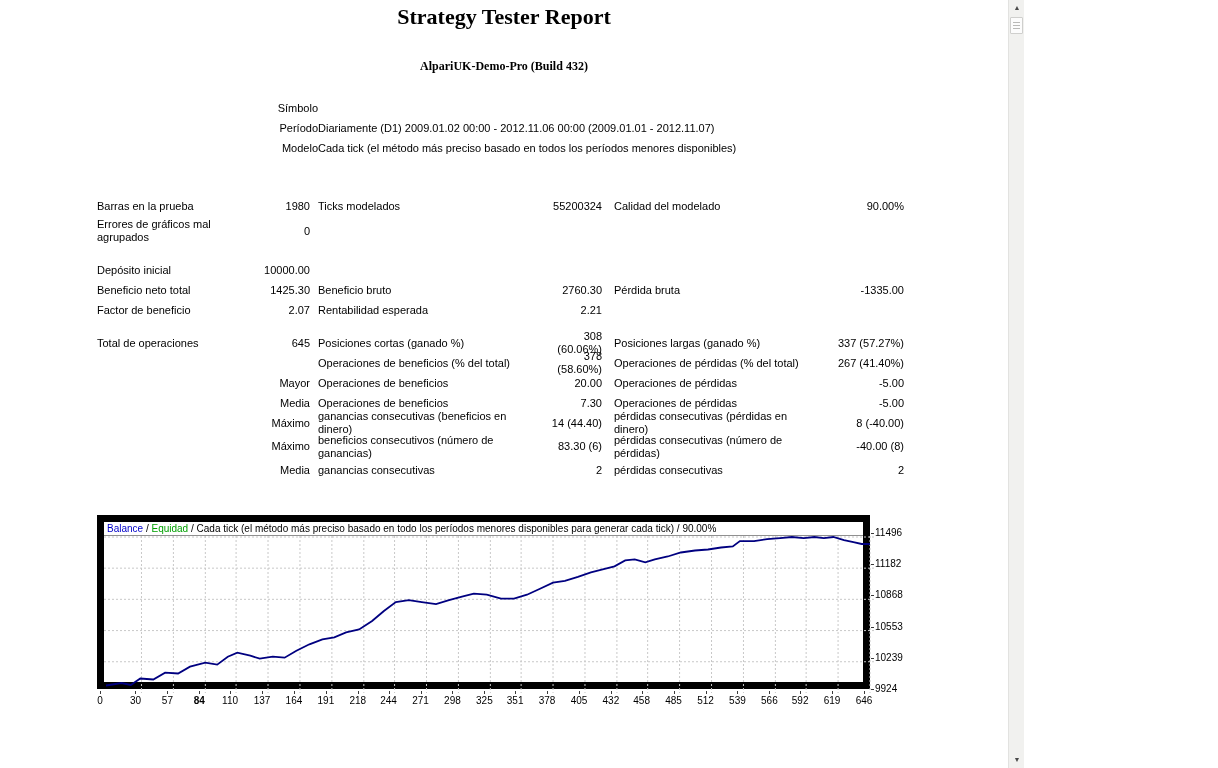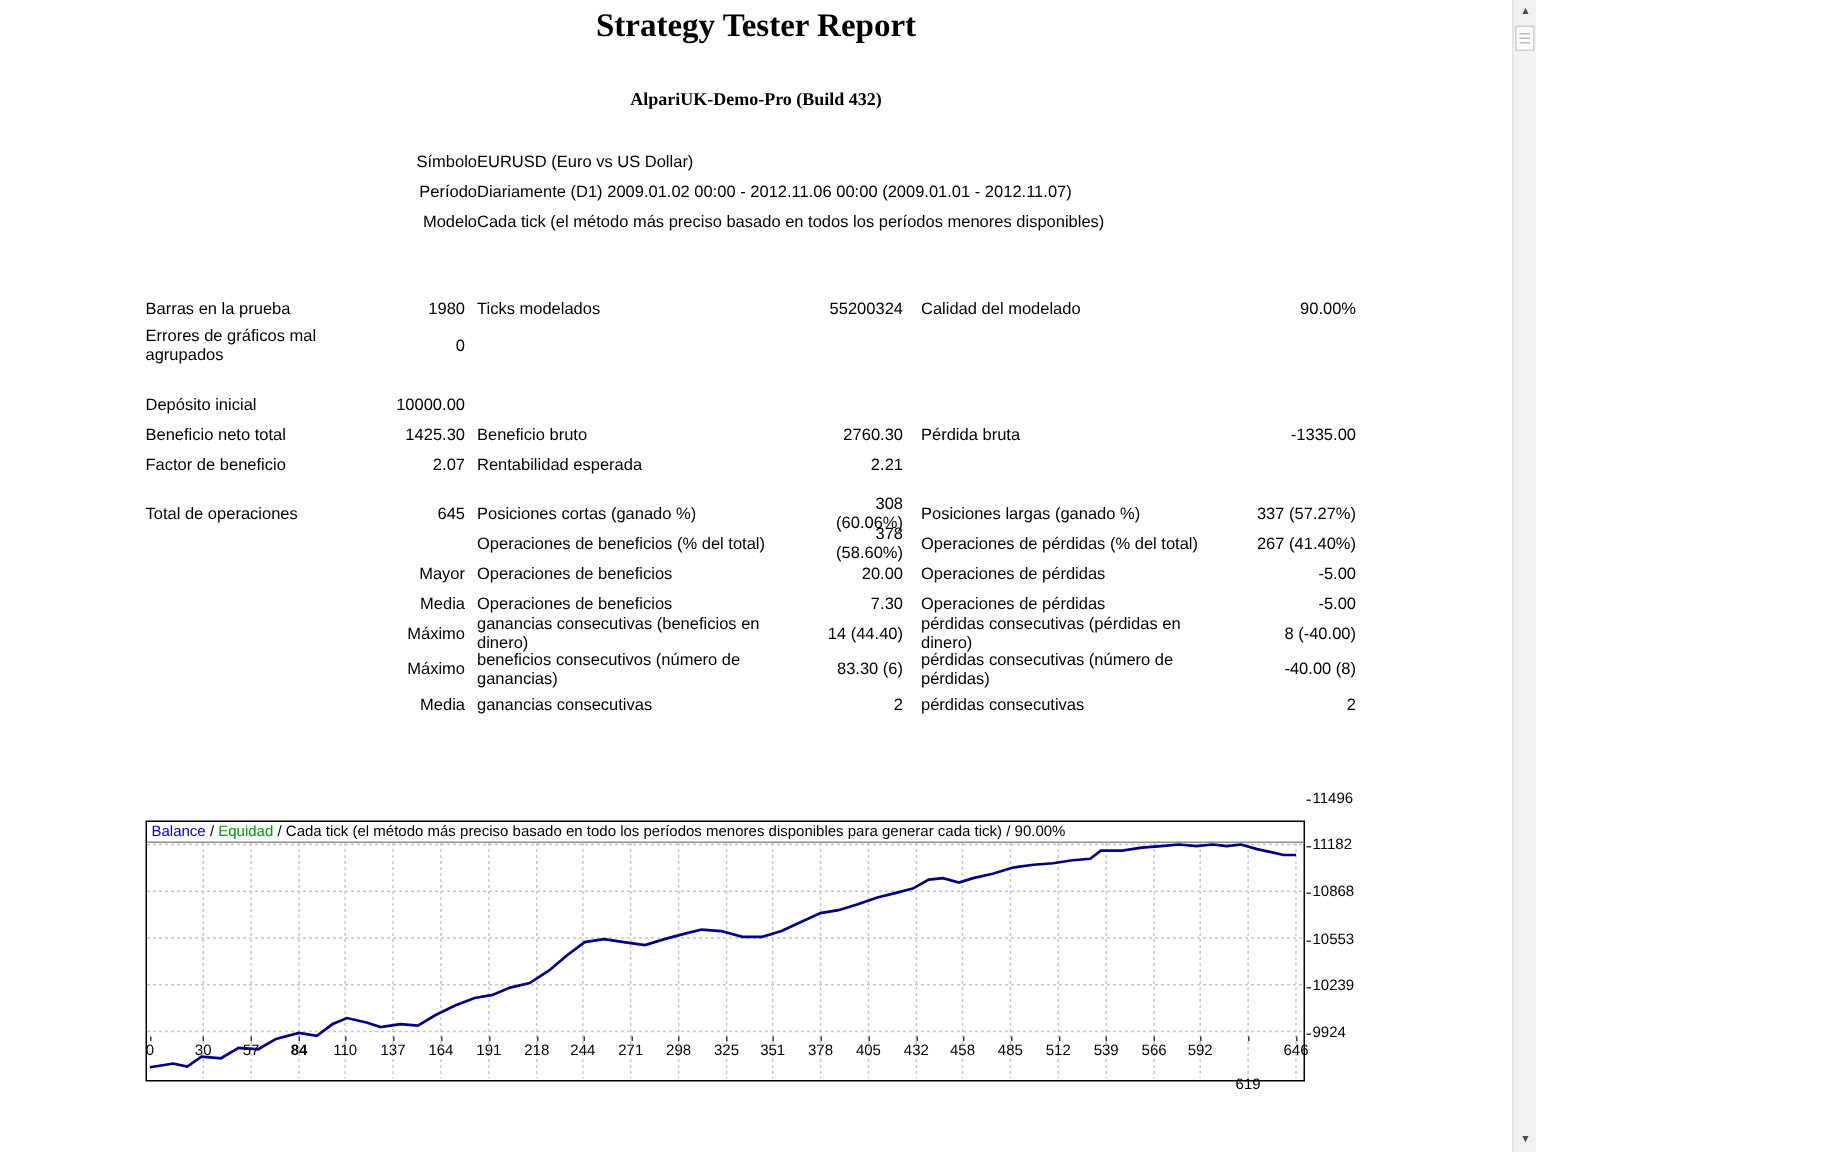--- a/index.html
+++ b/index.html
@@ -21,22 +21,22 @@
   .stats-table { position:absolute; left:97px; top:196px; width:810px; }
   .srow { display:flex; align-items:center; }
   .sc { white-space:pre-line; line-height:13px; }
   .sc1 { width:158px; flex:none; }
   .sc2 { width:55px; flex:none; text-align:right; }
   .sc3 { width:224px; flex:none; margin-left:8px; }
   .sc4 { width:60px; flex:none; text-align:right; }
   .sc5 { width:210px; flex:none; margin-left:12px; }
   .sc6 { width:80px; flex:none; text-align:right; }
   
-  .chart-box { position:absolute; left:97px; top:547px; width:773px; height:174px;
-               border:1px solid #000000; background:#fff; }
+  .chart-box { position:absolute; left:97px; top:515px; width:773px; height:174px;
+               border:7px solid #000000; background:#fff; }
   .chart-legend { height:14px; border-bottom:1px solid #909090; font-size:10px;
                   line-height:13px; padding-left:3px; white-space:nowrap; overflow:hidden; }
   .chart-svg { display:block; }
   .ylabel { position:absolute; left:875px; width:42px; font-size:10px; }
   .xlabel { position:absolute; top:695px; font-size:10px; transform:translateX(-50%); }
   .xtick { position:absolute; top:691px; width:1px; height:3px; background:#3a3a3a; }
   .ytick { position:absolute; left:871px; width:3px; height:1px; background:#3a3a3a; }
   
   .scrollbar { position:absolute; left:1008px; top:0; width:16px; height:768px;
                background:#f1f1ef; border-left:1px solid #e2e2e0; }
@@ -53,21 +53,20 @@
 </head>
 <body>
 
 <div class="content">
   <div class="rpt-title">Strategy Tester Report</div>
   <div class="rpt-subtitle">AlpariUK-Demo-Pro (Build 432)</div>
 
   <div class="info-table">
       <div class="irow">
         <div class="ilabel">Símbolo</div>
-        <div class="ivalue">EURUSD (Euro vs US Dollar)</div>
       </div>
       <div class="irow">
         <div class="ilabel">Período</div>
         <div class="ivalue">Diariamente (D1) 2009.01.02 00:00 - 2012.11.06 00:00 (2009.01.01 - 2012.11.07)</div>
       </div>
       <div class="irow">
         <div class="ilabel">Modelo</div>
         <div class="ivalue">Cada tick (el método más preciso basado en todos los períodos menores disponibles)</div>
       </div>
     </div>
@@ -264,21 +263,21 @@
       <div class="xlabel" style="left: 673.591px;">485</div>
       <div class="xtick" style="left: 673.591px;"></div>
       <div class="xlabel" style="left: 705.523px;">512</div>
       <div class="xtick" style="left: 705.523px;"></div>
       <div class="xlabel" style="left: 737.455px;">539</div>
       <div class="xtick" style="left: 737.455px;"></div>
       <div class="xlabel" style="left: 769.387px;">566</div>
       <div class="xtick" style="left: 769.387px;"></div>
       <div class="xlabel" style="left: 800.136px;">592</div>
       <div class="xtick" style="left: 800.136px;"></div>
-      <div class="xlabel" style="left: 832.068px; margin-top: 23px;">619</div>
+      <div class="xlabel" style="left: 832.068px;">619</div>
       <div class="xtick" style="left: 832.068px;"></div>
       <div class="xlabel" style="left: 864px;">646</div>
       <div class="xtick" style="left: 864px;"></div>
     </div>
 
   <div class="scrollbar">
     <div class="sb-arrow sb-up">▲</div>
     <div class="sb-thumb">
       <div class="sb-grip"></div>
       <div class="sb-grip"></div>

